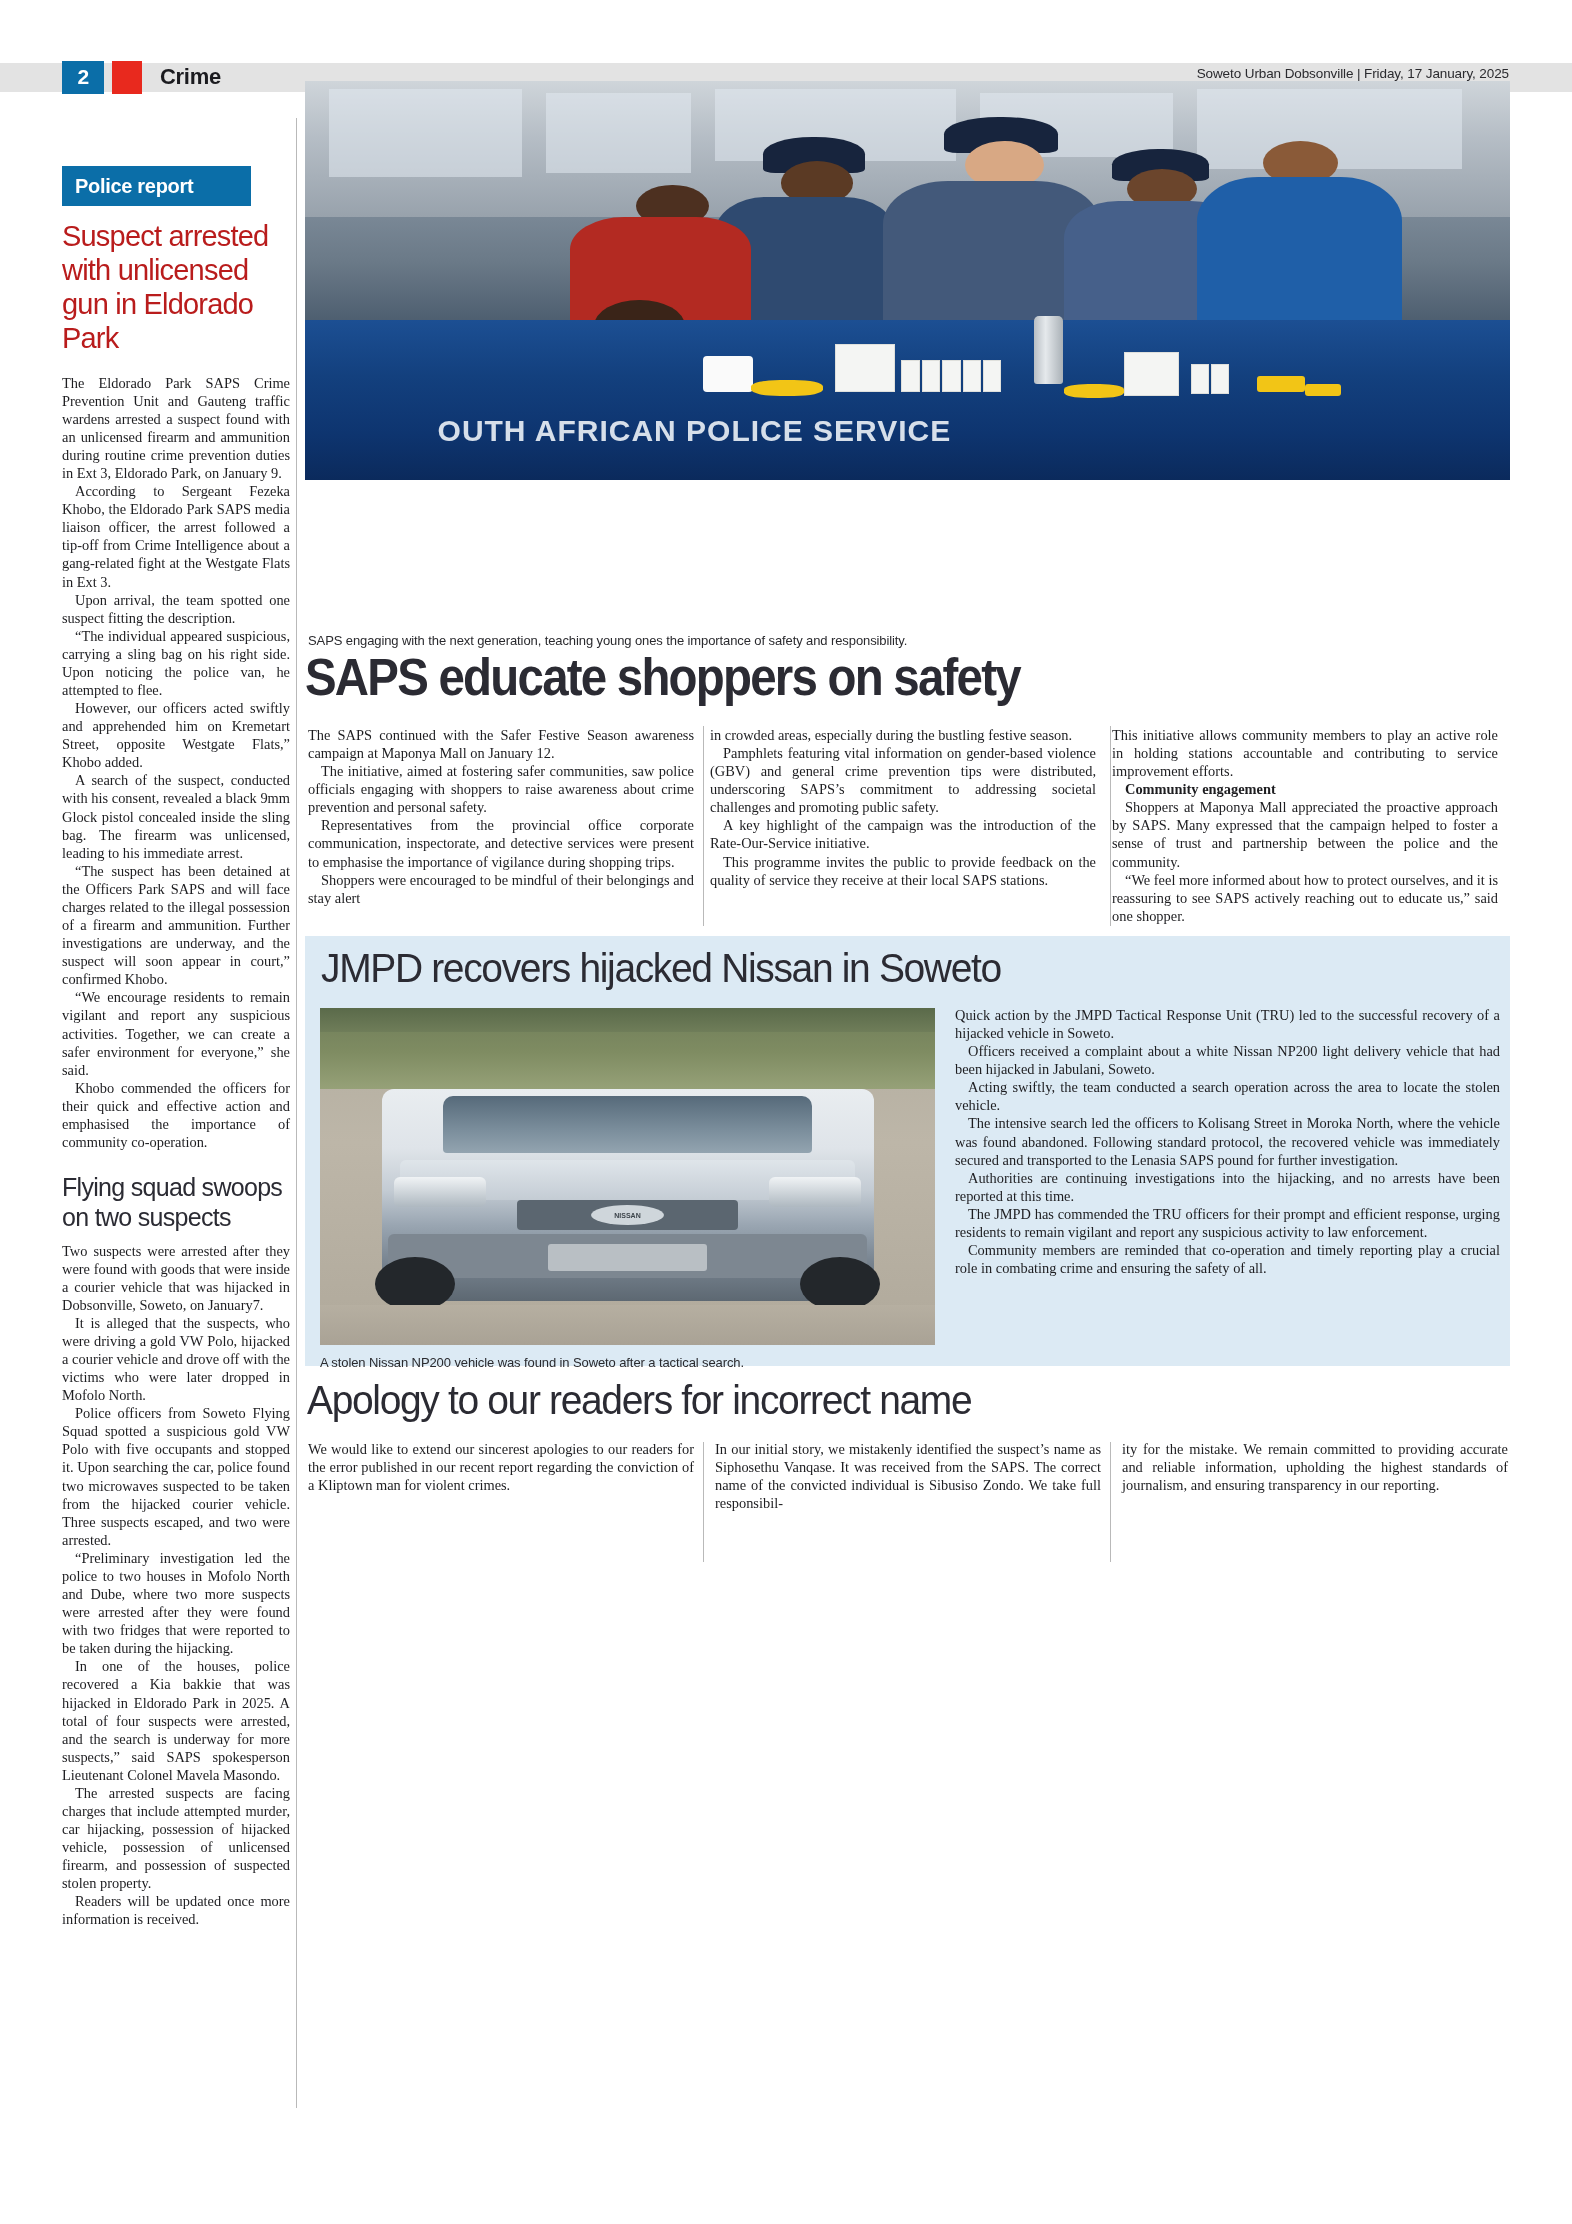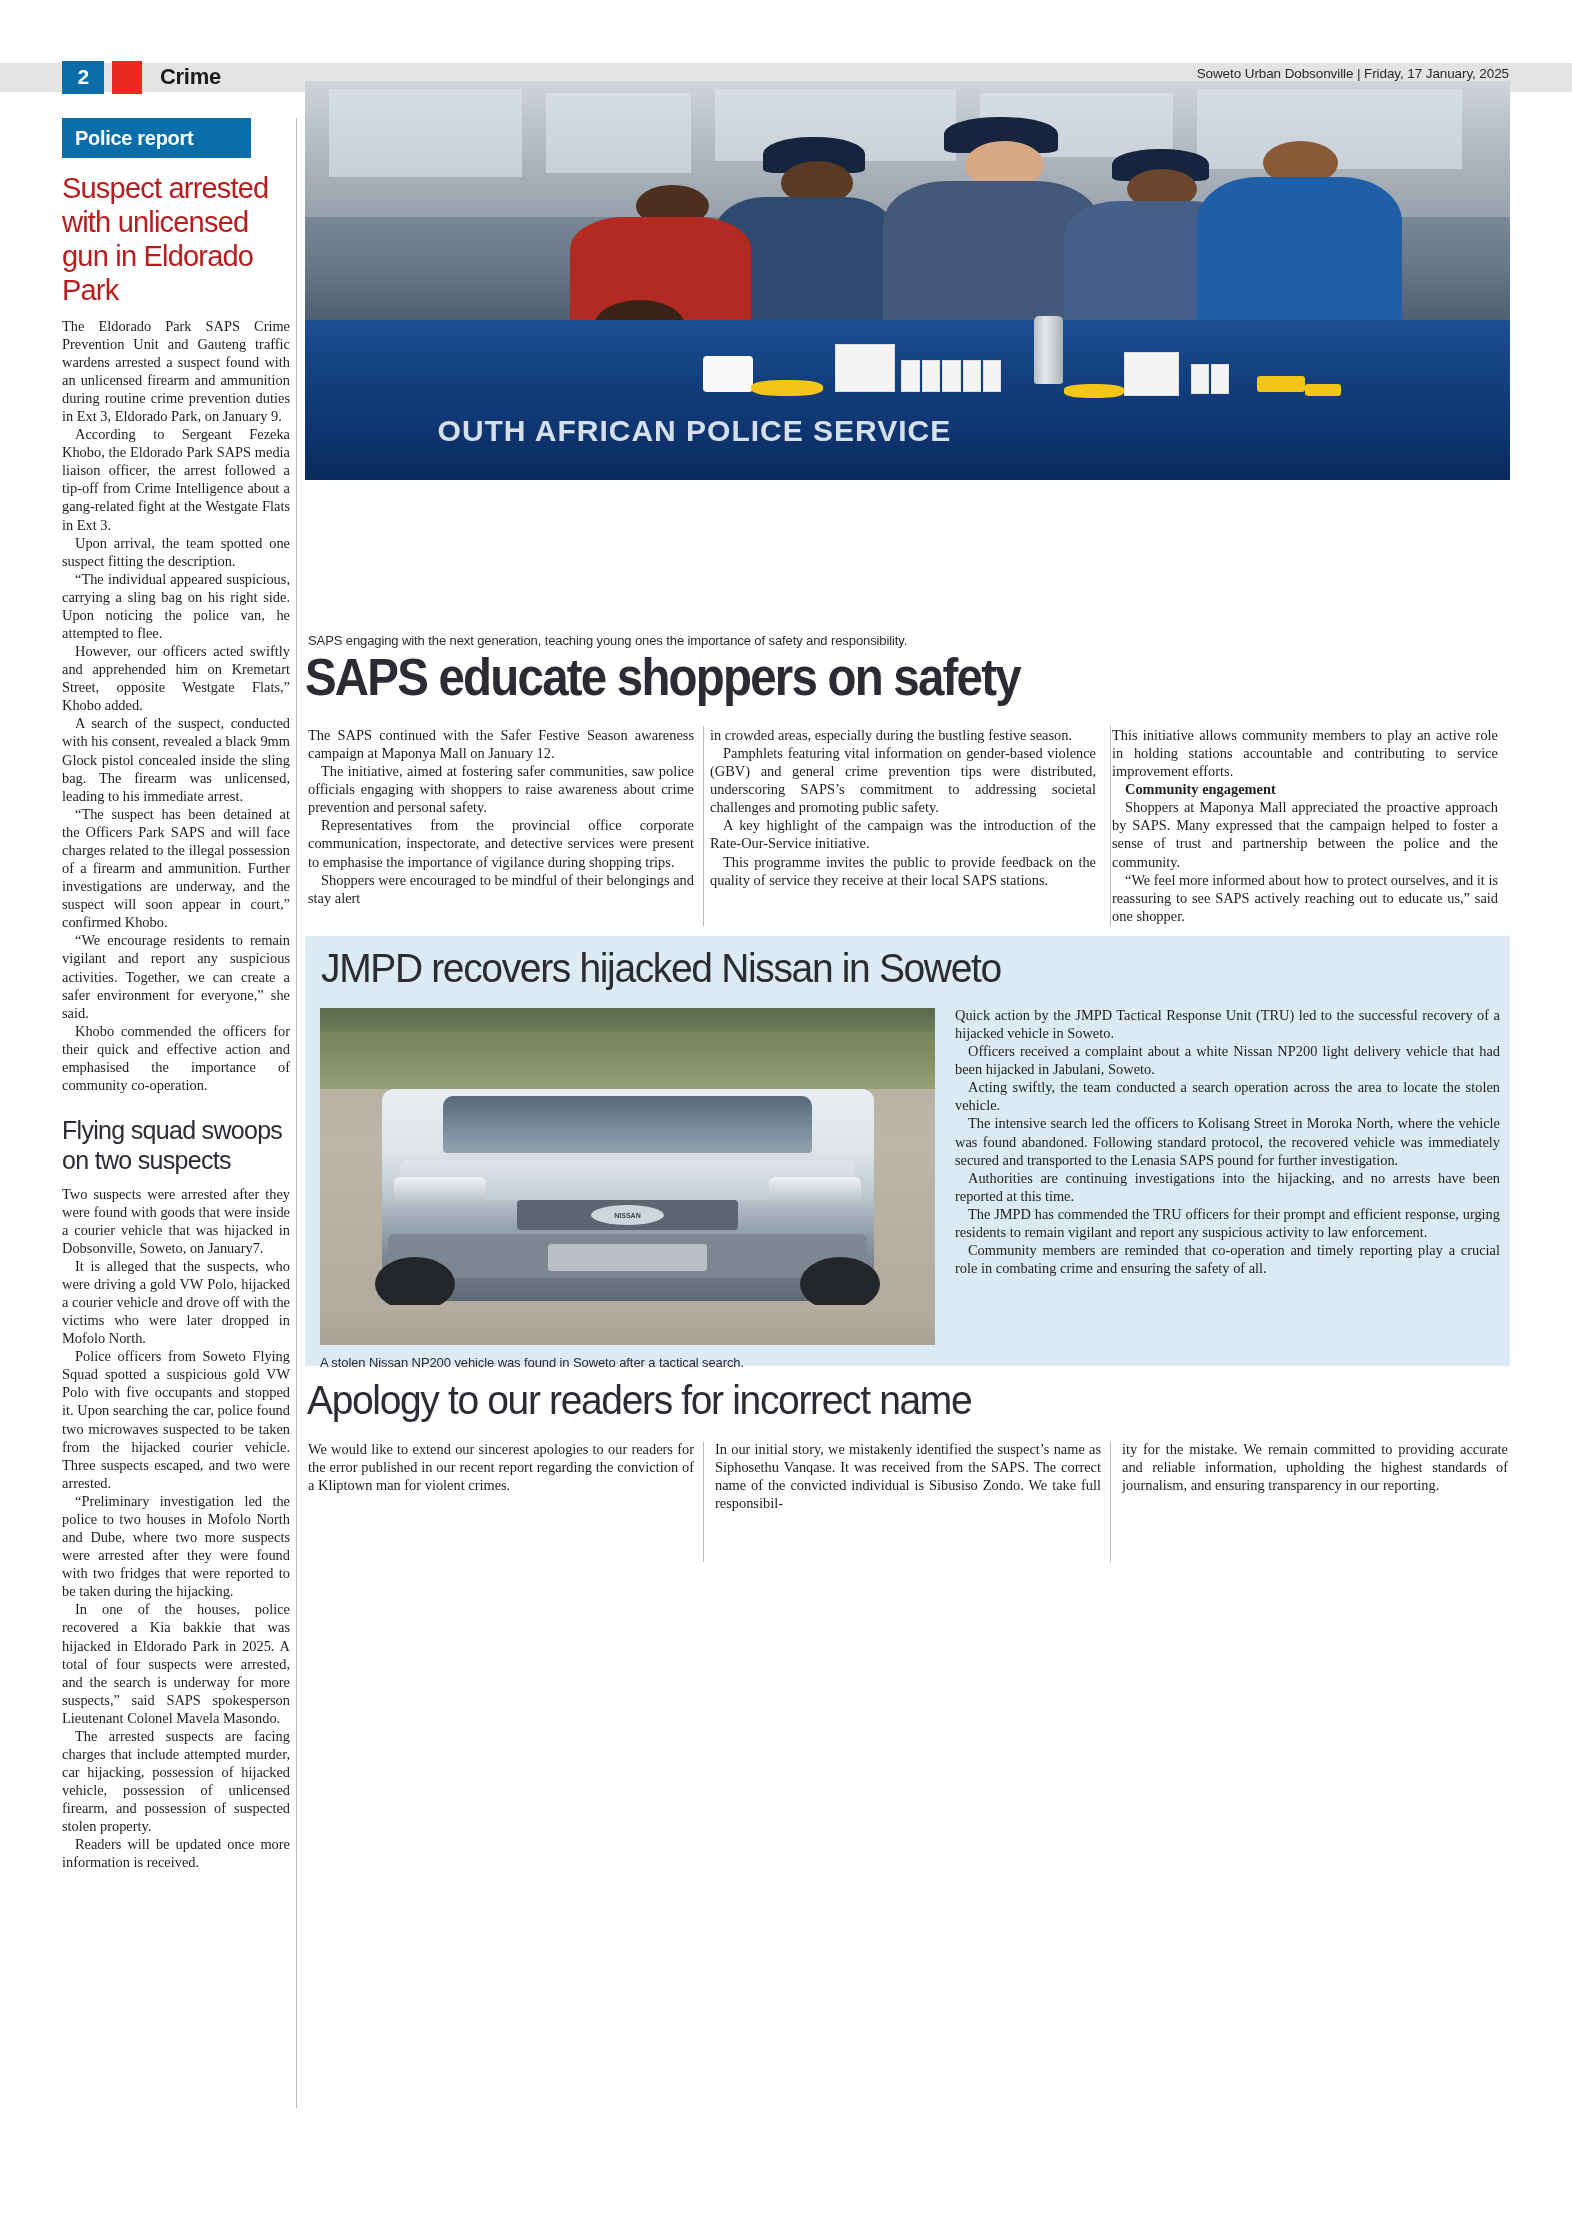--- a/index.html
+++ b/index.html
@@ -73,20 +73,21 @@
   .police-banner {
     width: 189px; height: 40px;
     background: #0b6ea8;
     color: #fff;
     display: flex; align-items: center;
     font-family: "Liberation Sans", sans-serif;
     font-weight: bold;
     font-size: 20px;
     padding-left: 13px;
     letter-spacing: -0.3px;
+    margin-top: 48px;
   }
   .lead-head {
     font-family: "Liberation Sans", sans-serif;
     font-weight: normal;
     font-size: 29px;
     line-height: 1.17;
     color: #b91c1c;
     margin-top: 14px;
     letter-spacing: -0.8px;
   }
@@ -102,21 +103,21 @@
   .body-serif {
     font-family: "Liberation Serif", serif;
     font-size: 14.4px;
     line-height: 1.255;
     color: #1d1d20;
     text-align: justify;
     hyphens: auto;
   }
   .body-serif p { text-indent: 13px; margin: 0; }
   .body-serif p.first { text-indent: 0; }
-  .leftcol .body-serif { margin-top: 9px; }
+  .leftcol .body-serif { margin-top: 18px; }
 
   .vrule {
     position: absolute;
     background: #b9b9b9;
     width: 1px;
   }
 
   
   .mainphoto {
     position: absolute;

